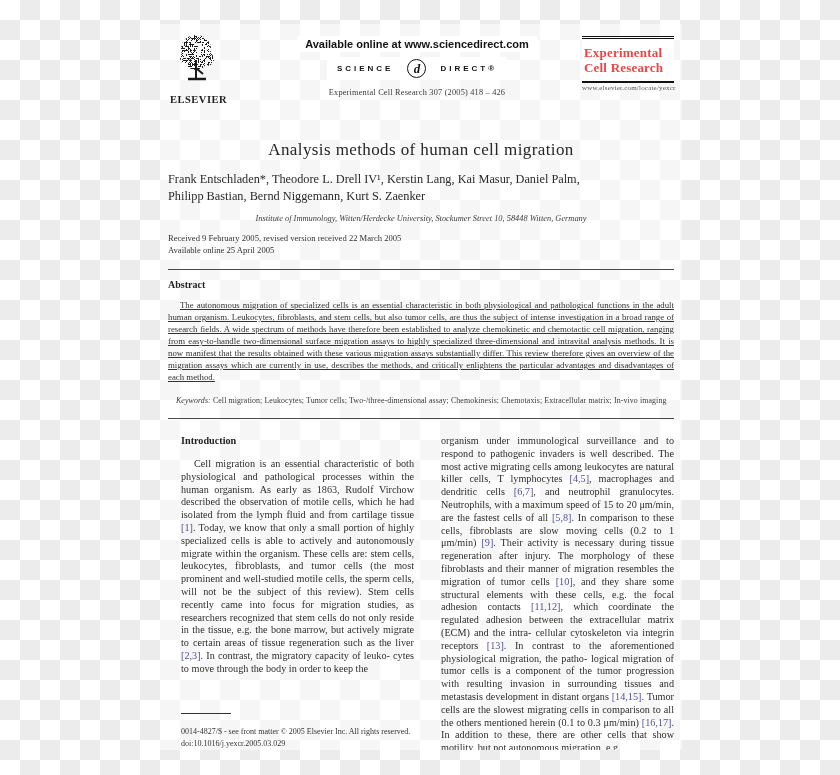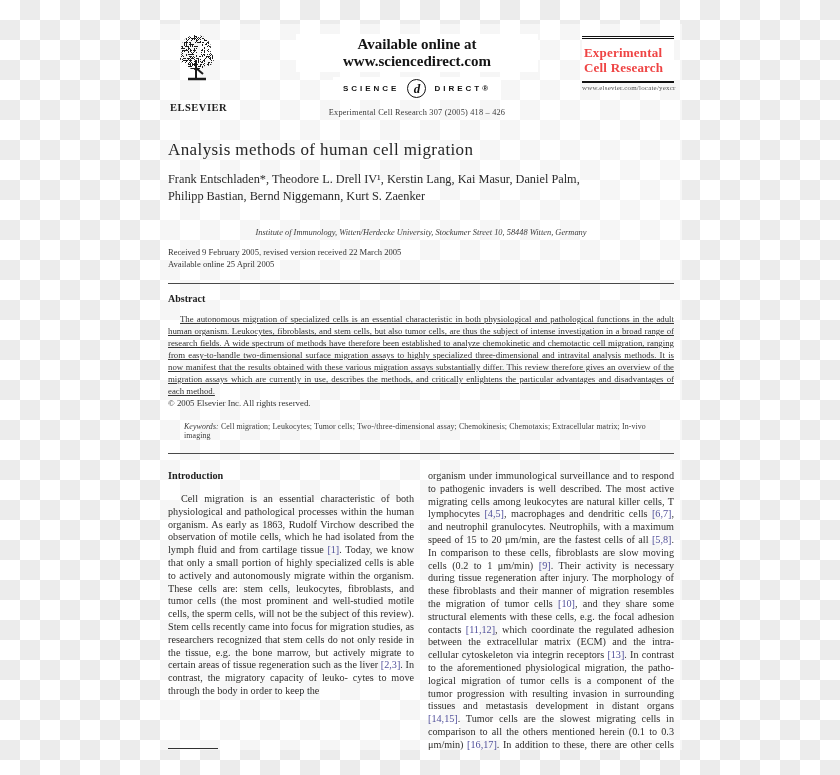--- a/index.html
+++ b/index.html
@@ -17,46 +17,46 @@
     color:#2e2d2b;
   }
   .doc{
     position:absolute;left:160px;top:24px;width:522px;height:726px;
     background:rgba(255,255,255,0.55);
     padding:0 8px;box-sizing:border-box;overflow:hidden;
   }
   
   .doc-header{position:relative;height:94px;}
   .elsevier-logo{position:absolute;left:2px;top:10px;width:54px;text-align:center;}
-  .elsevier-label{font-family:"Liberation Serif",serif;font-weight:bold;font-size:10.5px;letter-spacing:0.5px;color:#1c1c1c;margin-top:10px;}
+  .elsevier-label{font-family:"Liberation Serif",serif;font-weight:bold;font-size:10.5px;letter-spacing:0.5px;color:#1c1c1c;margin-top:2px;}
   .center-block{position:absolute;left:128px;right:136px;top:10px;text-align:center;}
-  .available-online{display:inline-block;background:#ffffff;padding:2px 8px;font-family:Liberation Serif, serif;font-size:15px;font-weight:bold;color:#141414;}
-  .sd-logo{display:inline-flex;align-items:center;gap:8px;background:#ffffff;padding:2px 10px;margin-top:5px;}
+  .available-online{display:inline-block;background:#ffffff;padding:2px 8px;font-family:Liberation Sans, sans-serif;font-size:11px;font-weight:bold;color:#141414;}
+  .sd-logo{display:inline-flex;align-items:center;gap:14px;background:#ffffff;padding:2px 10px;margin-top:5px;}
   .sd-word{font-family:"Liberation Sans",sans-serif;font-weight:bold;font-size:8px;letter-spacing:3px;color:#111;}
   .sd-d{display:inline-flex;align-items:center;justify-content:center;width:17px;height:17px;border:1.6px solid #111;border-radius:50%;font-family:"Liberation Serif",serif;font-style:italic;font-weight:bold;font-size:13px;color:#111;line-height:1;}
   .journal-citation{margin-top:8px;font-size:8.3px;color:#3a3a3a;letter-spacing:0.2px;}
   .journal-box-wrap{position:absolute;right:0;top:12px;width:92px;}
   .journal-box{background:#ffffff;border-top:3px double #111;border-bottom:2px solid #111;padding:7px 2px 6px 2px;}
   .journal-name{font-weight:bold;font-size:13px;line-height:14.5px;color:#ef4444;letter-spacing:0.2px;}
   .journal-url{margin-top:1px;font-size:7px;color:#555;text-align:center;letter-spacing:0.2px;}
   
-  .title{margin:22px 0 0 0;font-size:17px;font-weight:normal;letter-spacing:0.4px;color:#262626;}
+  .title{margin:22px 0 0 0;text-align:center;font-size:17px;font-weight:normal;letter-spacing:0.4px;color:#262626;}
   .authors{margin-top:11px;text-align:left;font-size:12.3px;line-height:17px;color:#2a2a2a;}
-  .affiliation{margin-top:23px;text-align:center;font-style:italic;font-size:8.4px;color:#3c3c3c;}
+  .affiliation{margin-top:9px;text-align:center;font-style:italic;font-size:8.4px;color:#3c3c3c;}
   .received{margin-top:9px;font-size:8.6px;line-height:12px;color:#333;}
   .rule{border:none;border-top:1px solid #4a4a4a;margin:13px 0 0 0;}
   .abstract-head{margin-top:9px;font-weight:bold;font-size:10px;color:#1f1f1f;}
   .abstract-text{margin:9px 0 0 0;font-size:8.8px;line-height:12px;text-align:justify;color:#333;text-decoration:underline;}
   .abstract-text .first{display:inline-block;width:12px;}
   .copyright{margin:0;font-size:8.8px;line-height:12px;color:#333;}
-  .keywords{margin:13px 0 0 16px;font-size:7.9px;color:#3a3a3a;letter-spacing:0.1px;}
+  .keywords{margin:13px 0 0 8px;font-size:7.9px;color:#3a3a3a;letter-spacing:0.1px;}
   .keywords .kw-label{font-style:italic;}
   
   .columns{display:flex;gap:14px;margin-top:16px;height:314px;}
-  .col{width:246px;display:flex;flex-direction:column;}
+  .col{width:246px;display:flex;flex-direction:column;margin-left:13px;}
   .section-head{font-weight:bold;font-size:10.2px;color:#1f1f1f;margin-bottom:12px;}
   .body-par{margin:0;font-size:10.2px;line-height:12.8px;text-align:justify;color:#2e2d2b;}
   .body-par.indent{text-indent:13px;}
   .cite{color:#52519b;}
   
   .footnote-block{margin-top:auto;}
   .fn-rule{border:none;border-top:1px solid #333;width:50px;margin:0 0 5px 0;}
   .fn{margin:0;font-size:8.4px;line-height:11.5px;color:#333;}
   .fn.indent2{padding-left:12px;}
   .fn .em{font-style:italic;}
@@ -128,21 +128,20 @@
 
     <div class="received">
       <div>Received 9 February 2005, revised version received 22 March 2005</div>
       <div>Available online 25 April 2005</div>
     </div>
 
     <hr class="rule">
 
     <div class="abstract-head">Abstract</div>
     <p class="abstract-text"><span class="first"></span><span>The autonomous migration of specialized cells is an essential characteristic in both physiological and pathological functions in the adult human organism. Leukocytes, fibroblasts, and stem cells, but also tumor cells, are thus the subject of intense investigation in a broad range of research fields. A wide spectrum of methods have therefore been established to analyze chemokinetic and chemotactic cell migration, ranging from easy-to-handle two-dimensional surface migration assays to highly specialized three-dimensional and intravital analysis methods. It is now manifest that the results obtained with these various migration assays substantially differ. This review therefore gives an overview of the migration assays which are currently in use, describes the methods, and critically enlightens the particular advantages and disadvantages of each method.</span></p>
-    <p class="copyright">© 2005 Elsevier Inc. All rights reserved.</p>
 
     <p class="keywords"><span class="kw-label">Keywords:</span><span> Cell migration; Leukocytes; Tumor cells; Two-/three-dimensional assay; Chemokinesis; Chemotaxis; Extracellular matrix; In-vivo imaging</span></p>
 
     <hr class="rule">
 
     <div class="columns">
 
       <div class="col">
         <div class="section-head">Introduction</div>
         <p class="body-par indent">Cell migration is an essential characteristic of both physiological and pathological processes within the human organism. As early as 1863, Rudolf Virchow described the observation of motile cells, which he had isolated from the lymph fluid and from cartilage tissue <span class="cite">[1]</span>. Today, we know that only a small portion of highly specialized cells is able to actively and autonomously migrate within the organism. These cells are: stem cells, leukocytes, fibroblasts, and tumor cells (the most prominent and well-studied motile cells, the sperm cells, will not be the subject of this review). Stem cells recently came into focus for migration studies, as researchers recognized that stem cells do not only reside in the tissue, e.g. the bone marrow, but actively migrate to certain areas of tissue regeneration such as the liver <span class="cite">[2,3]</span>. In contrast, the migratory capacity of leuko- cytes to move through the body in order to keep the</p>

